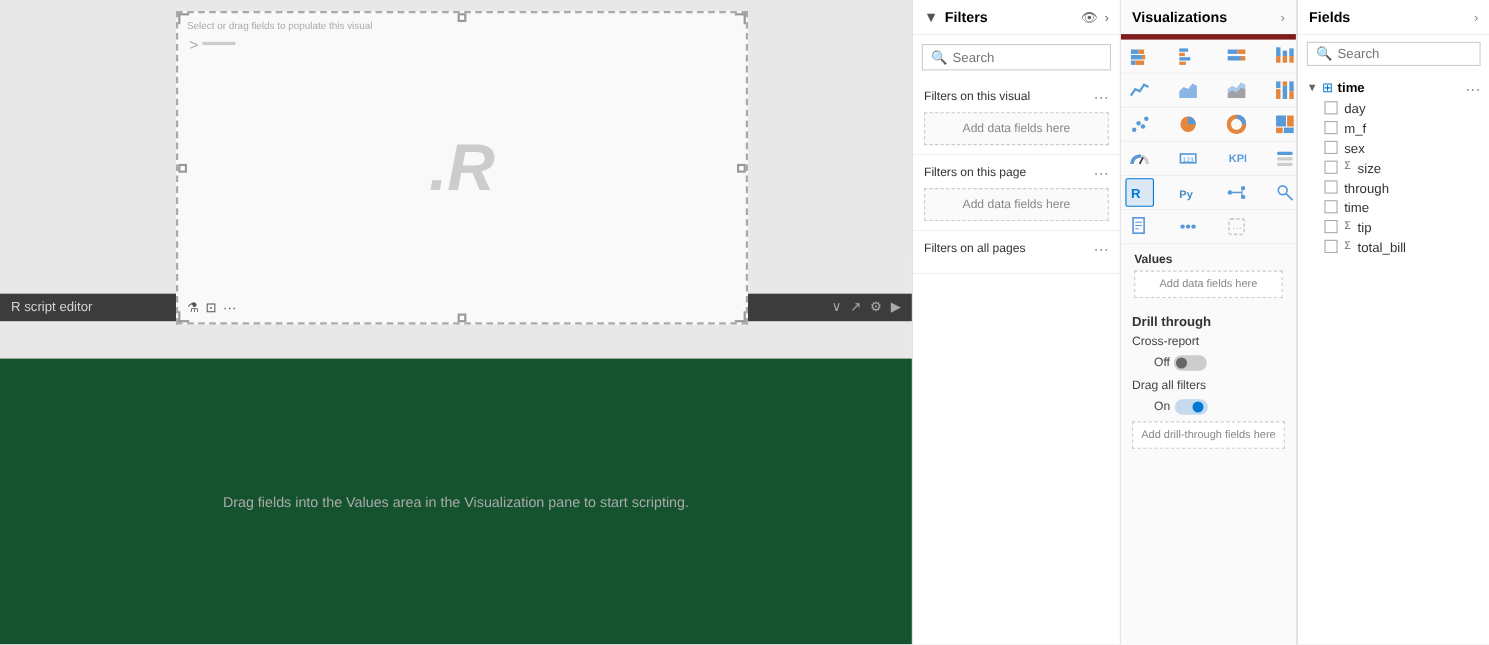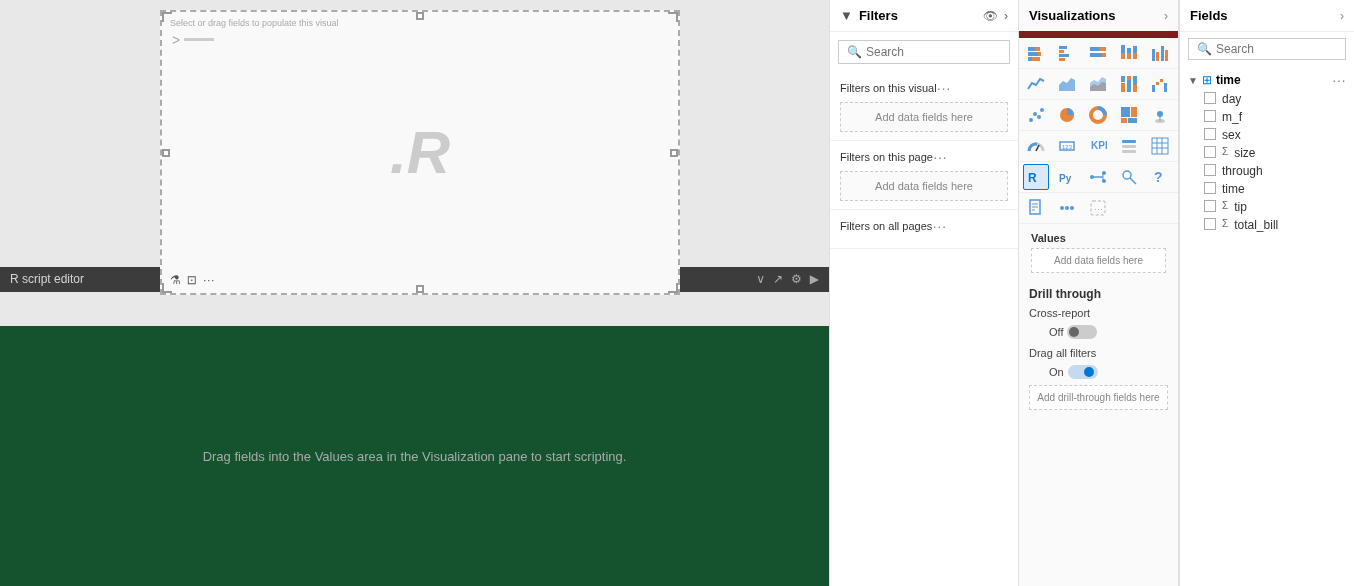--- a/index.html
+++ b/index.html
@@ -24,29 +24,29 @@
     
     .filters-panel { width: 190px; background: #fff; border-left: 1px solid #e0e0e0; border-right: 1px solid #e0e0e0; display: flex; flex-direction: column; }
     .panel-header { display: flex; align-items: center; justify-content: space-between; padding: 8px 10px; border-bottom: 1px solid #eee; }
     .panel-title { font-size: 13px; font-weight: 600; display: flex; align-items: center; gap: 6px; }
     .panel-header-icons { display: flex; gap: 6px; color: #666; }
 
     .search-box { margin: 8px; border: 1px solid #ccc; display: flex; align-items: center; padding: 4px 8px; background: #fff; }
     .search-box input { border: none; outline: none; font-size: 12px; width: 100%; }
 
     .filter-section { padding: 8px 10px; border-bottom: 1px solid #f0f0f0; }
-    .filter-section-title { font-size: 11px; color: #333; margin-bottom: 6px; display: flex; justify-content: flex-start; align-items: center; }
+    .filter-section-title { font-size: 11px; color: #333; margin-bottom: 6px; display: flex; justify-content: space-between; align-items: center; }
     .filter-drop-zone { border: 1px dashed #ccc; padding: 8px; text-align: center; font-size: 11px; color: #888; background: #fafafa; cursor: pointer; }
 
     
     .viz-panel { width: 160px; background: #fafafa; border-right: 1px solid #e0e0e0; display: flex; flex-direction: column; overflow-y: auto; }
-    .viz-panel-header { display: flex; align-items: center; justify-content: space-between; padding: 8px 10px; border-bottom: 7px solid #7f1d1d; }
+    .viz-panel-header { display: flex; align-items: center; justify-content: space-between; padding: 8px 10px; border-bottom: 5px solid #7f1d1d; }
     .viz-panel-title { font-size: 13px; font-weight: 600; }
 
-    .viz-icons-grid { display: grid; grid-template-columns: repeat(6, 1fr); gap: 5px; padding: 4px; border-bottom: 1px solid #eee; }
+    .viz-icons-grid { display: grid; grid-template-columns: repeat(6, 1fr); gap: 18px; padding: 4px; border-bottom: 1px solid #eee; }
     .viz-icon { width: 26px; height: 26px; display: flex; align-items: center; justify-content: center; cursor: pointer; border-radius: 2px; font-size: 13px; color: #444; }
     .viz-icon.active { background: #e8f0fe; }
     .viz-values-label { font-size: 11px; font-weight: 600; color: #333; margin: 4px 6px 2px; }
     .viz-drop-zone { border: 1px dashed #ccc; padding: 6px; margin: 4px 6px; font-size: 10px; color: #888; text-align: center; background: #fff; }
 
     .drill-section { padding: 6px 10px; }
     .drill-title { font-size: 12px; font-weight: 600; color: #333; margin-bottom: 6px; }
     .drill-row { display: flex; align-items: center; justify-content: space-between; margin-bottom: 6px; }
     .drill-label { font-size: 11px; color: #444; }
     .toggle-container { display: flex; align-items: center; gap: 4px; }

